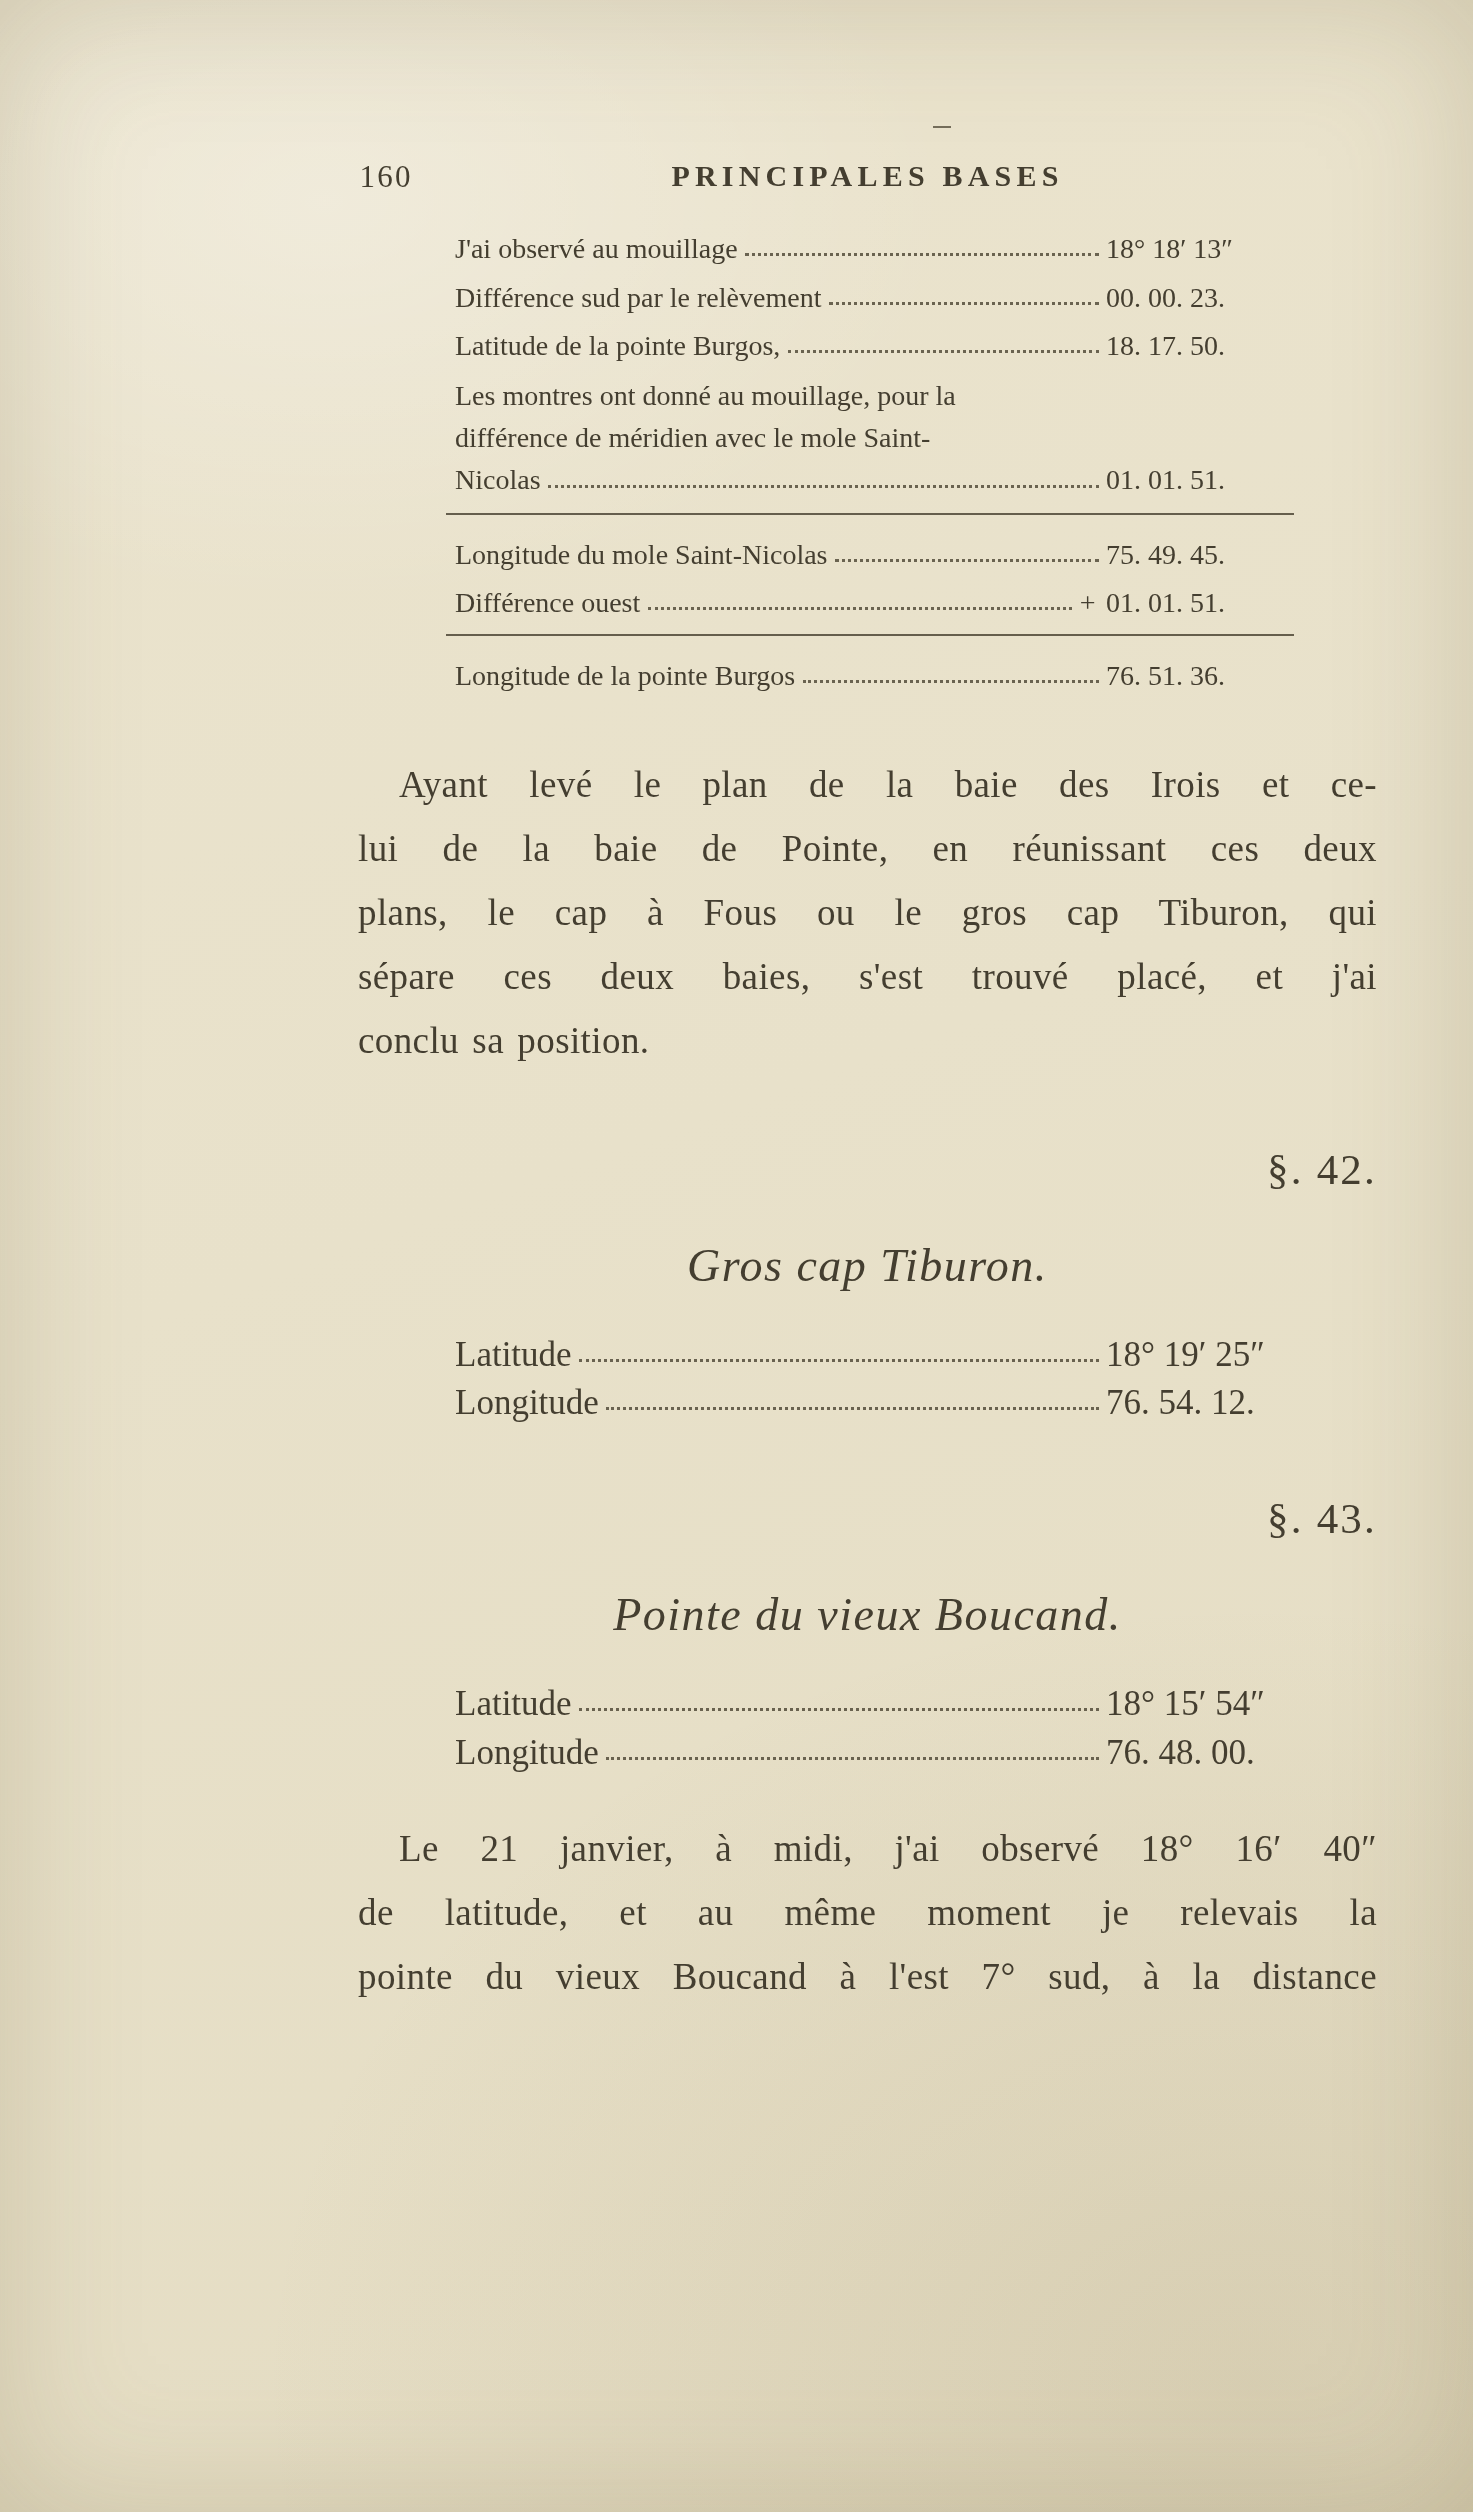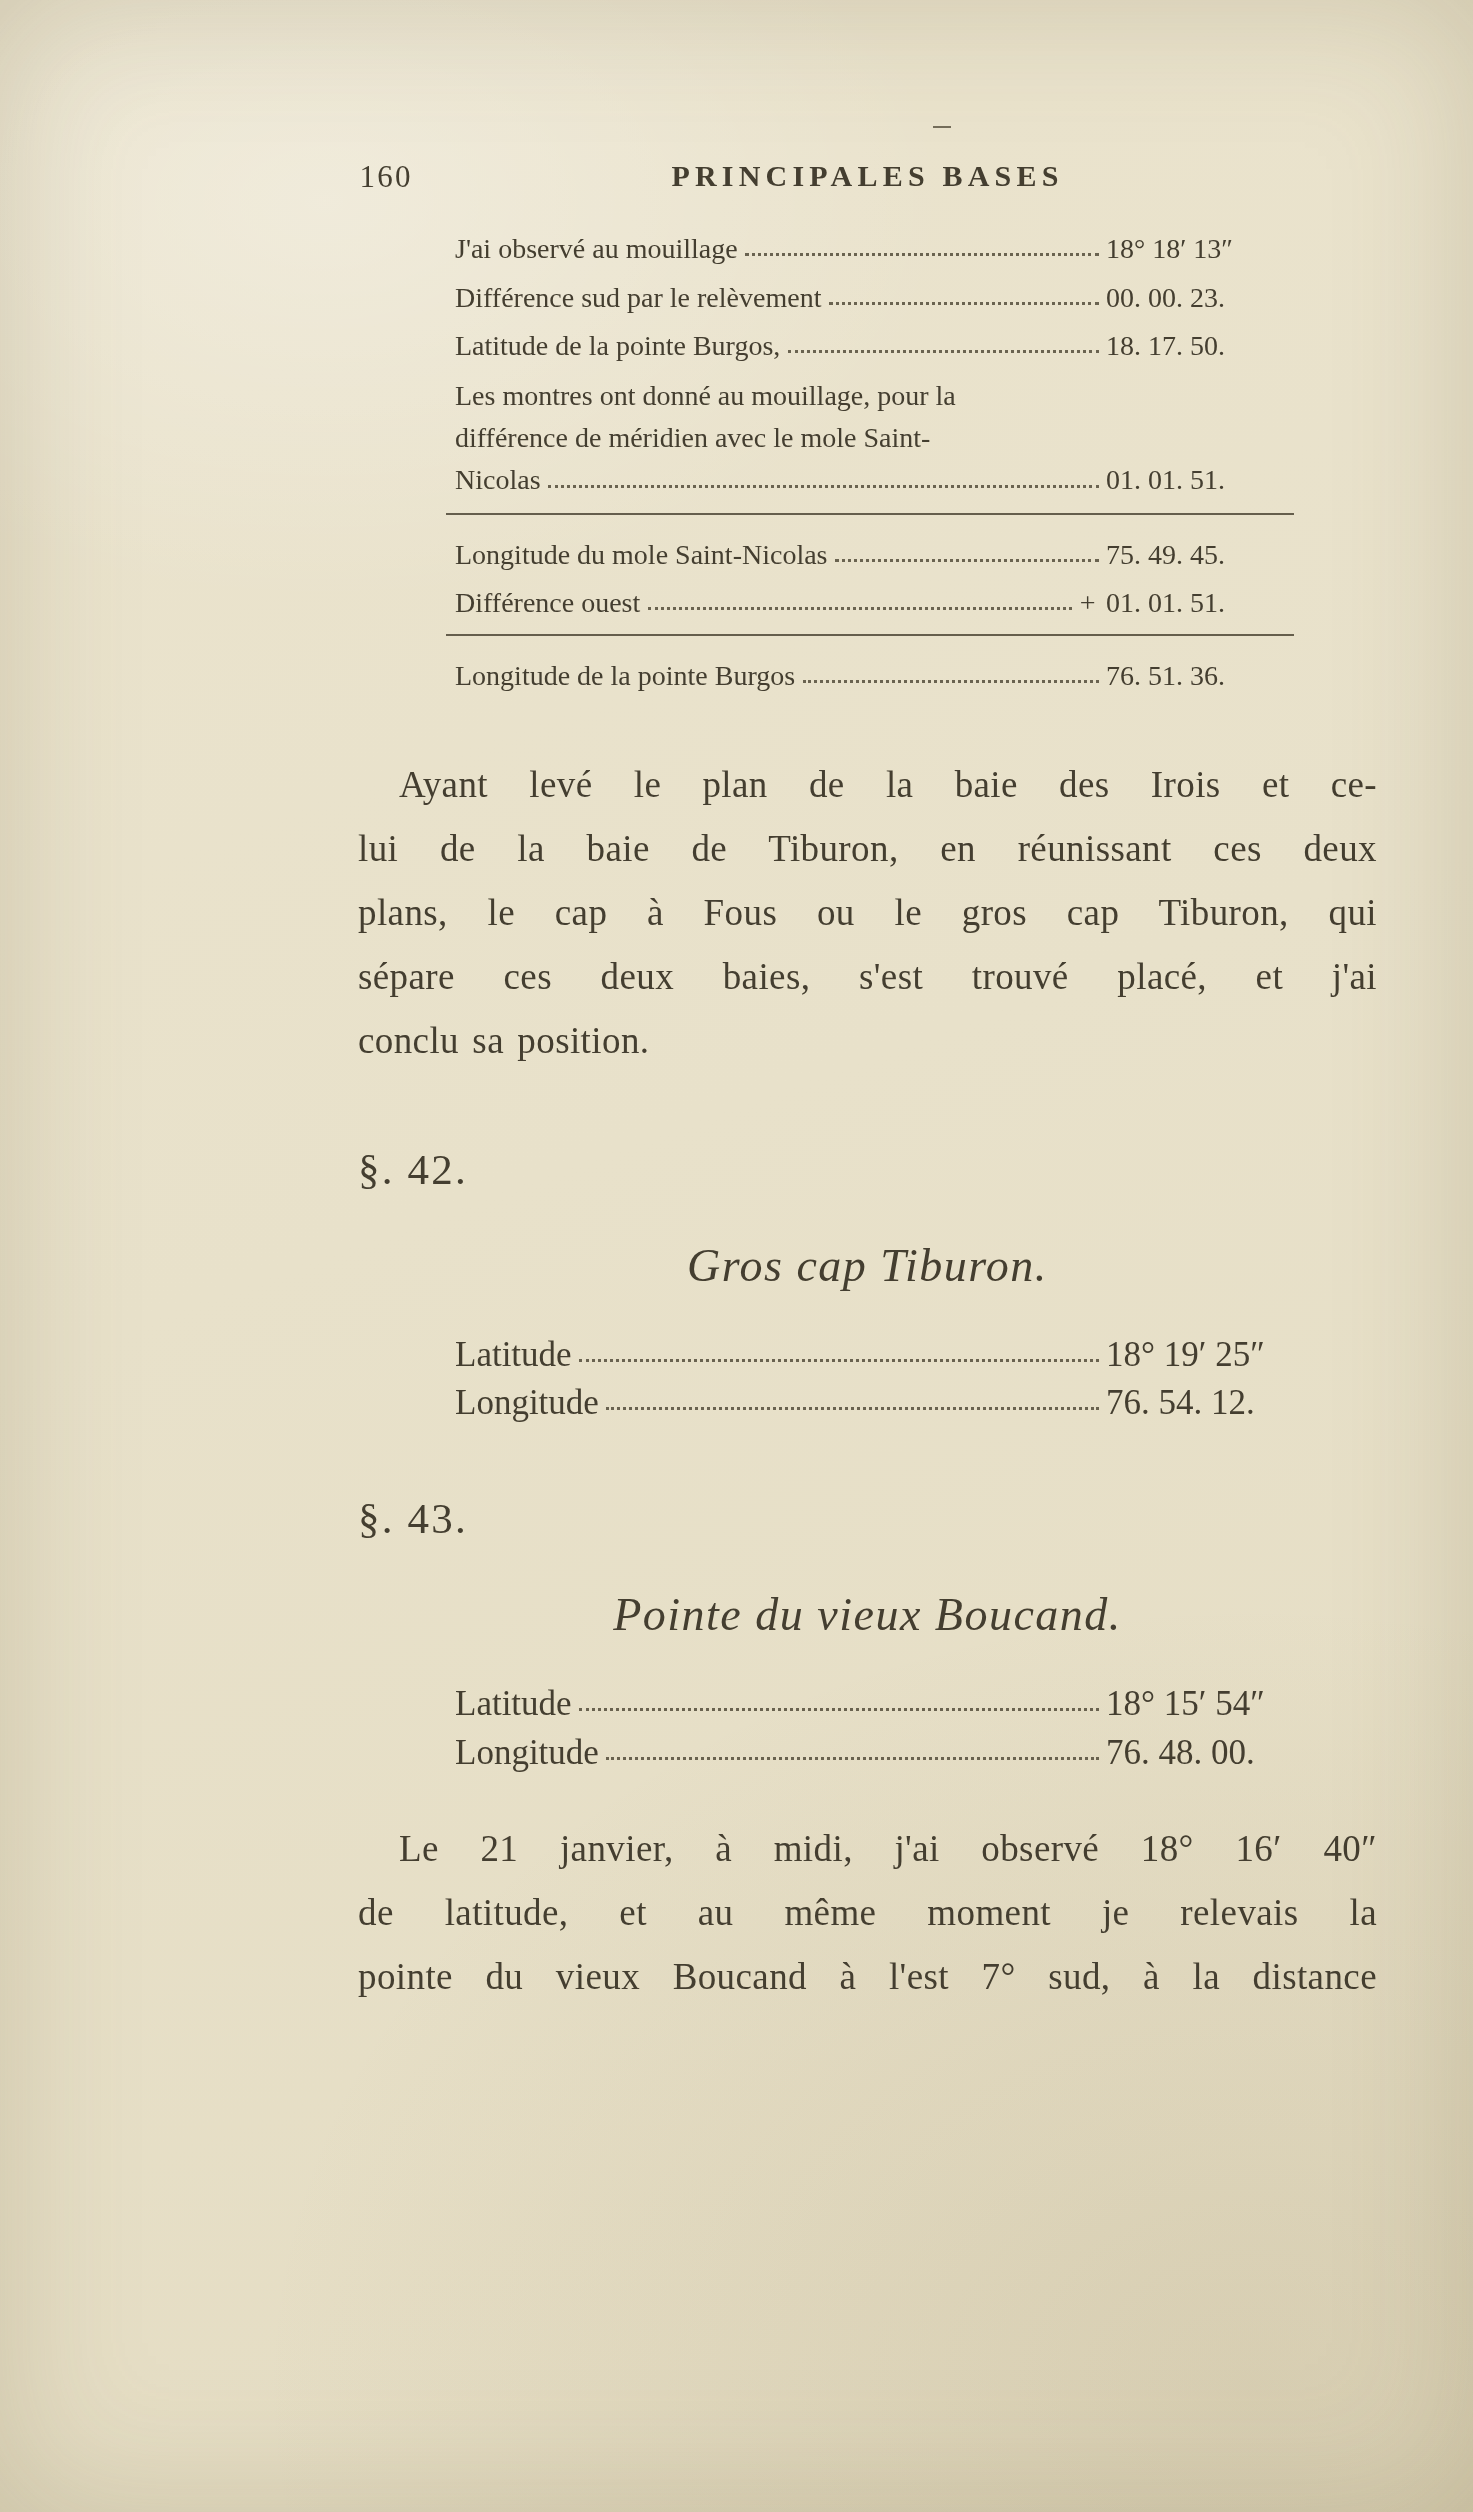--- a/index.html
+++ b/index.html
@@ -119,21 +119,21 @@
     word-spacing: 3.7px;
   }
   .body-line.no-just {
     text-align: left;
     text-align-last: left;
   }
   .body-line.indent { text-indent: 41px; }
   
   .section-heading {
     margin-top: 72px;
-    text-align: left;
+    text-align: right;
     font-size: 43px;
     letter-spacing: 2.2px;
   }
   .section-title {
     margin-top: 45px;
     text-align: center;
     font-style: italic;
     font-size: 46px;
     letter-spacing: 1.5px;
   }
@@ -207,21 +207,21 @@
       <div class="obs-row">
         <span class="row-label">Longitude de la pointe Burgos</span>
         <span class="leader"></span>
         <span class="row-value">76. 51. 36.</span>
       </div>
 
     </div>
 
     <div class="body-para">
       <div class="body-line indent">Ayant levé le plan de la baie des Irois et ce-</div>
-      <div class="body-line">lui de la baie de Tiburon, en réunissant ces deux</div>
+      <div class="body-line">lui de la baie de Pointe, en réunissant ces deux</div>
       <div class="body-line">plans, le cap à Fous ou le gros cap Tiburon, qui</div>
       <div class="body-line">sépare ces deux baies, s'est trouvé placé, et j'ai</div>
       <div class="body-line no-just">conclu sa position.</div>
     </div>
 
     <div class="section-heading">§. 42.</div>
     <div class="section-title">Gros cap Tiburon.</div>
 
     <div class="coord-table">
       <div class="obs-row">

